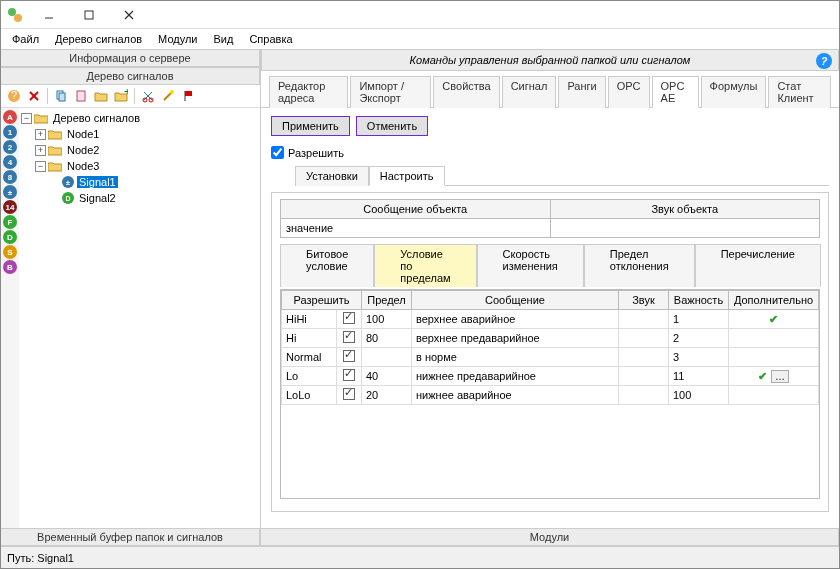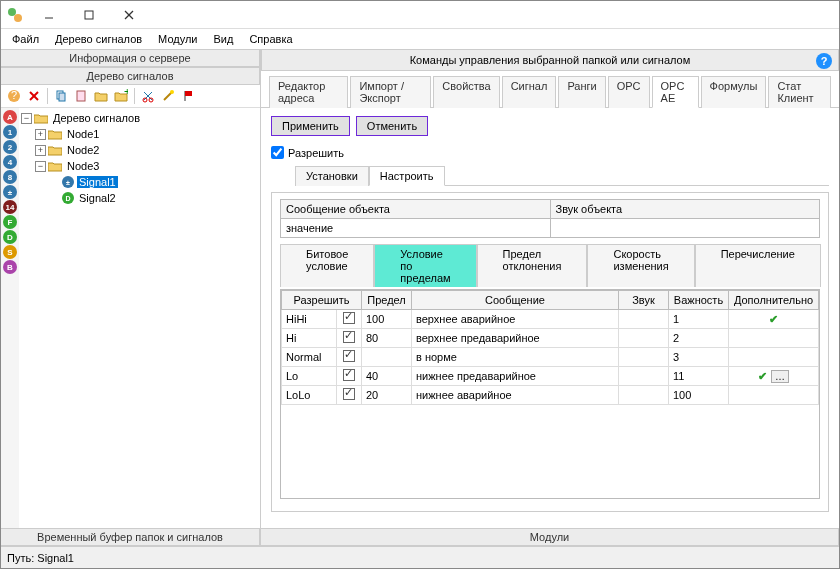--- a/index.html
+++ b/index.html
@@ -20,39 +20,39 @@
 .side-icons { width: 18px; background: #f5f5f5; display: flex; flex-direction: column; align-items: center; padding-top: 2px; gap: 1px; }
 .side-circle { width: 14px; height: 14px; border-radius: 50%; display: flex; align-items: center; justify-content: center; font-size: 8px; font-weight: bold; color: #fff; }
 .treeview { flex: 1; overflow: auto; padding: 2px; background: #fff; }
 .tree-row { display: flex; align-items: center; height: 16px; white-space: nowrap; }
 .tree-row .expander { width: 11px; height: 11px; border: 1px solid #888; display: flex; align-items: center; justify-content: center; font-size: 9px; color: #444; margin-right: 2px; cursor: default; line-height: 9px; }
 .tree-row .noexp { width: 13px; }
 .tree-row .folder { width: 14px; height: 12px; margin-right: 3px; }
 .tree-row.selected .label { background: #0078d7; color: #fff; padding: 0 2px; }
 .tree-row .label { padding: 0 2px; }
 .right-col { flex: 1; display: flex; flex-direction: column; min-width: 0; }
-.cmd-header { background: #ececec; border: 1px solid #ccc; text-align: center; padding: 4px; font-size: 12px; display: flex; align-items: center; justify-content: center; position: relative; }
+.cmd-header { background: #ececec; border: 1px solid #ccc; text-align: center; padding: 4px; font-size: 12px; display: flex; align-items: center; justify-content: center; position: relative; font-style: italic; }
 .help-icon { position: absolute; right: 6px; top: 3px; width: 16px; height: 16px; border-radius: 50%; background: #1e90ff; color: #fff; display: flex; align-items: center; justify-content: center; font-weight: bold; font-size: 11px; }
 .tabstrip { display: flex; padding: 4px 8px 0 8px; gap: 2px; border-bottom: 1px solid #ccc; }
 .tabstrip .tab { padding: 3px 8px; border: 1px solid #ccc; border-bottom: none; background: #f5f5f5; font-size: 11px; color: #333; cursor: default; position: relative; top: 1px; }
 .tabstrip .tab.active { background: #fff; border-bottom: 1px solid #fff; }
 .content { padding: 8px 10px; flex: 1; overflow: auto; }
 .btn { padding: 3px 10px; border: 1px solid #6d28d9; background: #e1e1e1; cursor: default; }
 .btnrow { margin-bottom: 10px; display: flex; gap: 6px; }
 .cb-row { display: flex; align-items: center; gap: 4px; margin-bottom: 6px; }
 .subtabs { display: flex; border-bottom: 1px solid #ccc; margin-bottom: 6px; margin-left: 24px; }
 .subtabs .stab { padding: 3px 10px; border: 1px solid #ccc; border-bottom: none; background: #f5f5f5; cursor: default; position: relative; top: 1px; }
 .subtabs .stab.active { background: #fff; border-bottom: 1px solid #fff; }
 .inner-panel { border: 1px solid #ccc; background: #fff; padding: 6px 8px 12px 8px; margin-bottom: 8px; }
 table.grid { width: 100%; border-collapse: collapse; margin-bottom: 6px; }
 table.grid th, table.grid td { border: 1px solid #bbb; padding: 3px 5px; font-size: 11px; text-align: left; background: #fff; }
-table.grid th { background: #f4f4f4; font-weight: normal; }
+table.grid th { background: #f4f4f4; text-align: center; font-weight: normal; }
 .subtabs2 { display: flex; margin-bottom: 2px; }
 .subtabs2 .stab2 { padding: 3px 25px; border: 1px solid #ccc; border-bottom: none; background: #f5f5f5; cursor: default; font-size: 11px; }
-.subtabs2 .stab2.active { background: #5eead4; }
+.subtabs2 .stab2.active { background: #fef9c3; }
 .limitgrid-wrap { border: 1px solid #bbb; background: #fff; height: 210px; overflow: auto; }
 table.limitgrid { width: 100%; border-collapse: collapse; }
 table.limitgrid th { border: 1px solid #bbb; background: #f4f4f4; padding: 3px 4px; font-weight: normal; font-size: 11px; }
 table.limitgrid td { border: 1px solid #ddd; padding: 2px 4px; font-size: 11px; height: 18px; }
 .check { display:inline-block; width:12px; height:12px; border:1px solid #666; background:#fff; position:relative; }
 .check.on::after { content:"✓"; position:absolute; top:-3px; left:0; font-size:11px; color:#333; }
 .green-check { color: #2a9d2a; font-weight: bold; }
 .ellbtn { display:inline-block; border:1px solid #aaa; padding:0 3px; font-size:10px; background:#f0f0f0; margin-left:4px; }
 .statusbar { background: #f0f0f0; border-top: 1px solid #ccc; padding: 2px 6px; height: 22px; display:flex; align-items:center; font-size: 11px; }
 </style>
@@ -249,22 +249,22 @@
           </tr>
           <tr>
             <td>значение</td>
             <td></td>
           </tr>
         </tbody>
           </table>
         <div class="subtabs2">
           <div class="stab2">Битовое условие</div>
           <div class="stab2 active">Условие по пределам</div>
+          <div class="stab2">Скорость изменения</div>
           <div class="stab2">Предел отклонения</div>
-          <div class="stab2">Скорость изменения</div>
           <div class="stab2">Перечисление</div>
         </div>
         <div class="limitgrid-wrap">
         <table class="limitgrid">
           <thead>
                 <tr>
             <th style="width:80px" colspan="2">Разрешить</th>
             <th style="width:50px">Предел</th>
             <th>Сообщение</th>
             <th style="width:50px">Звук</th>

